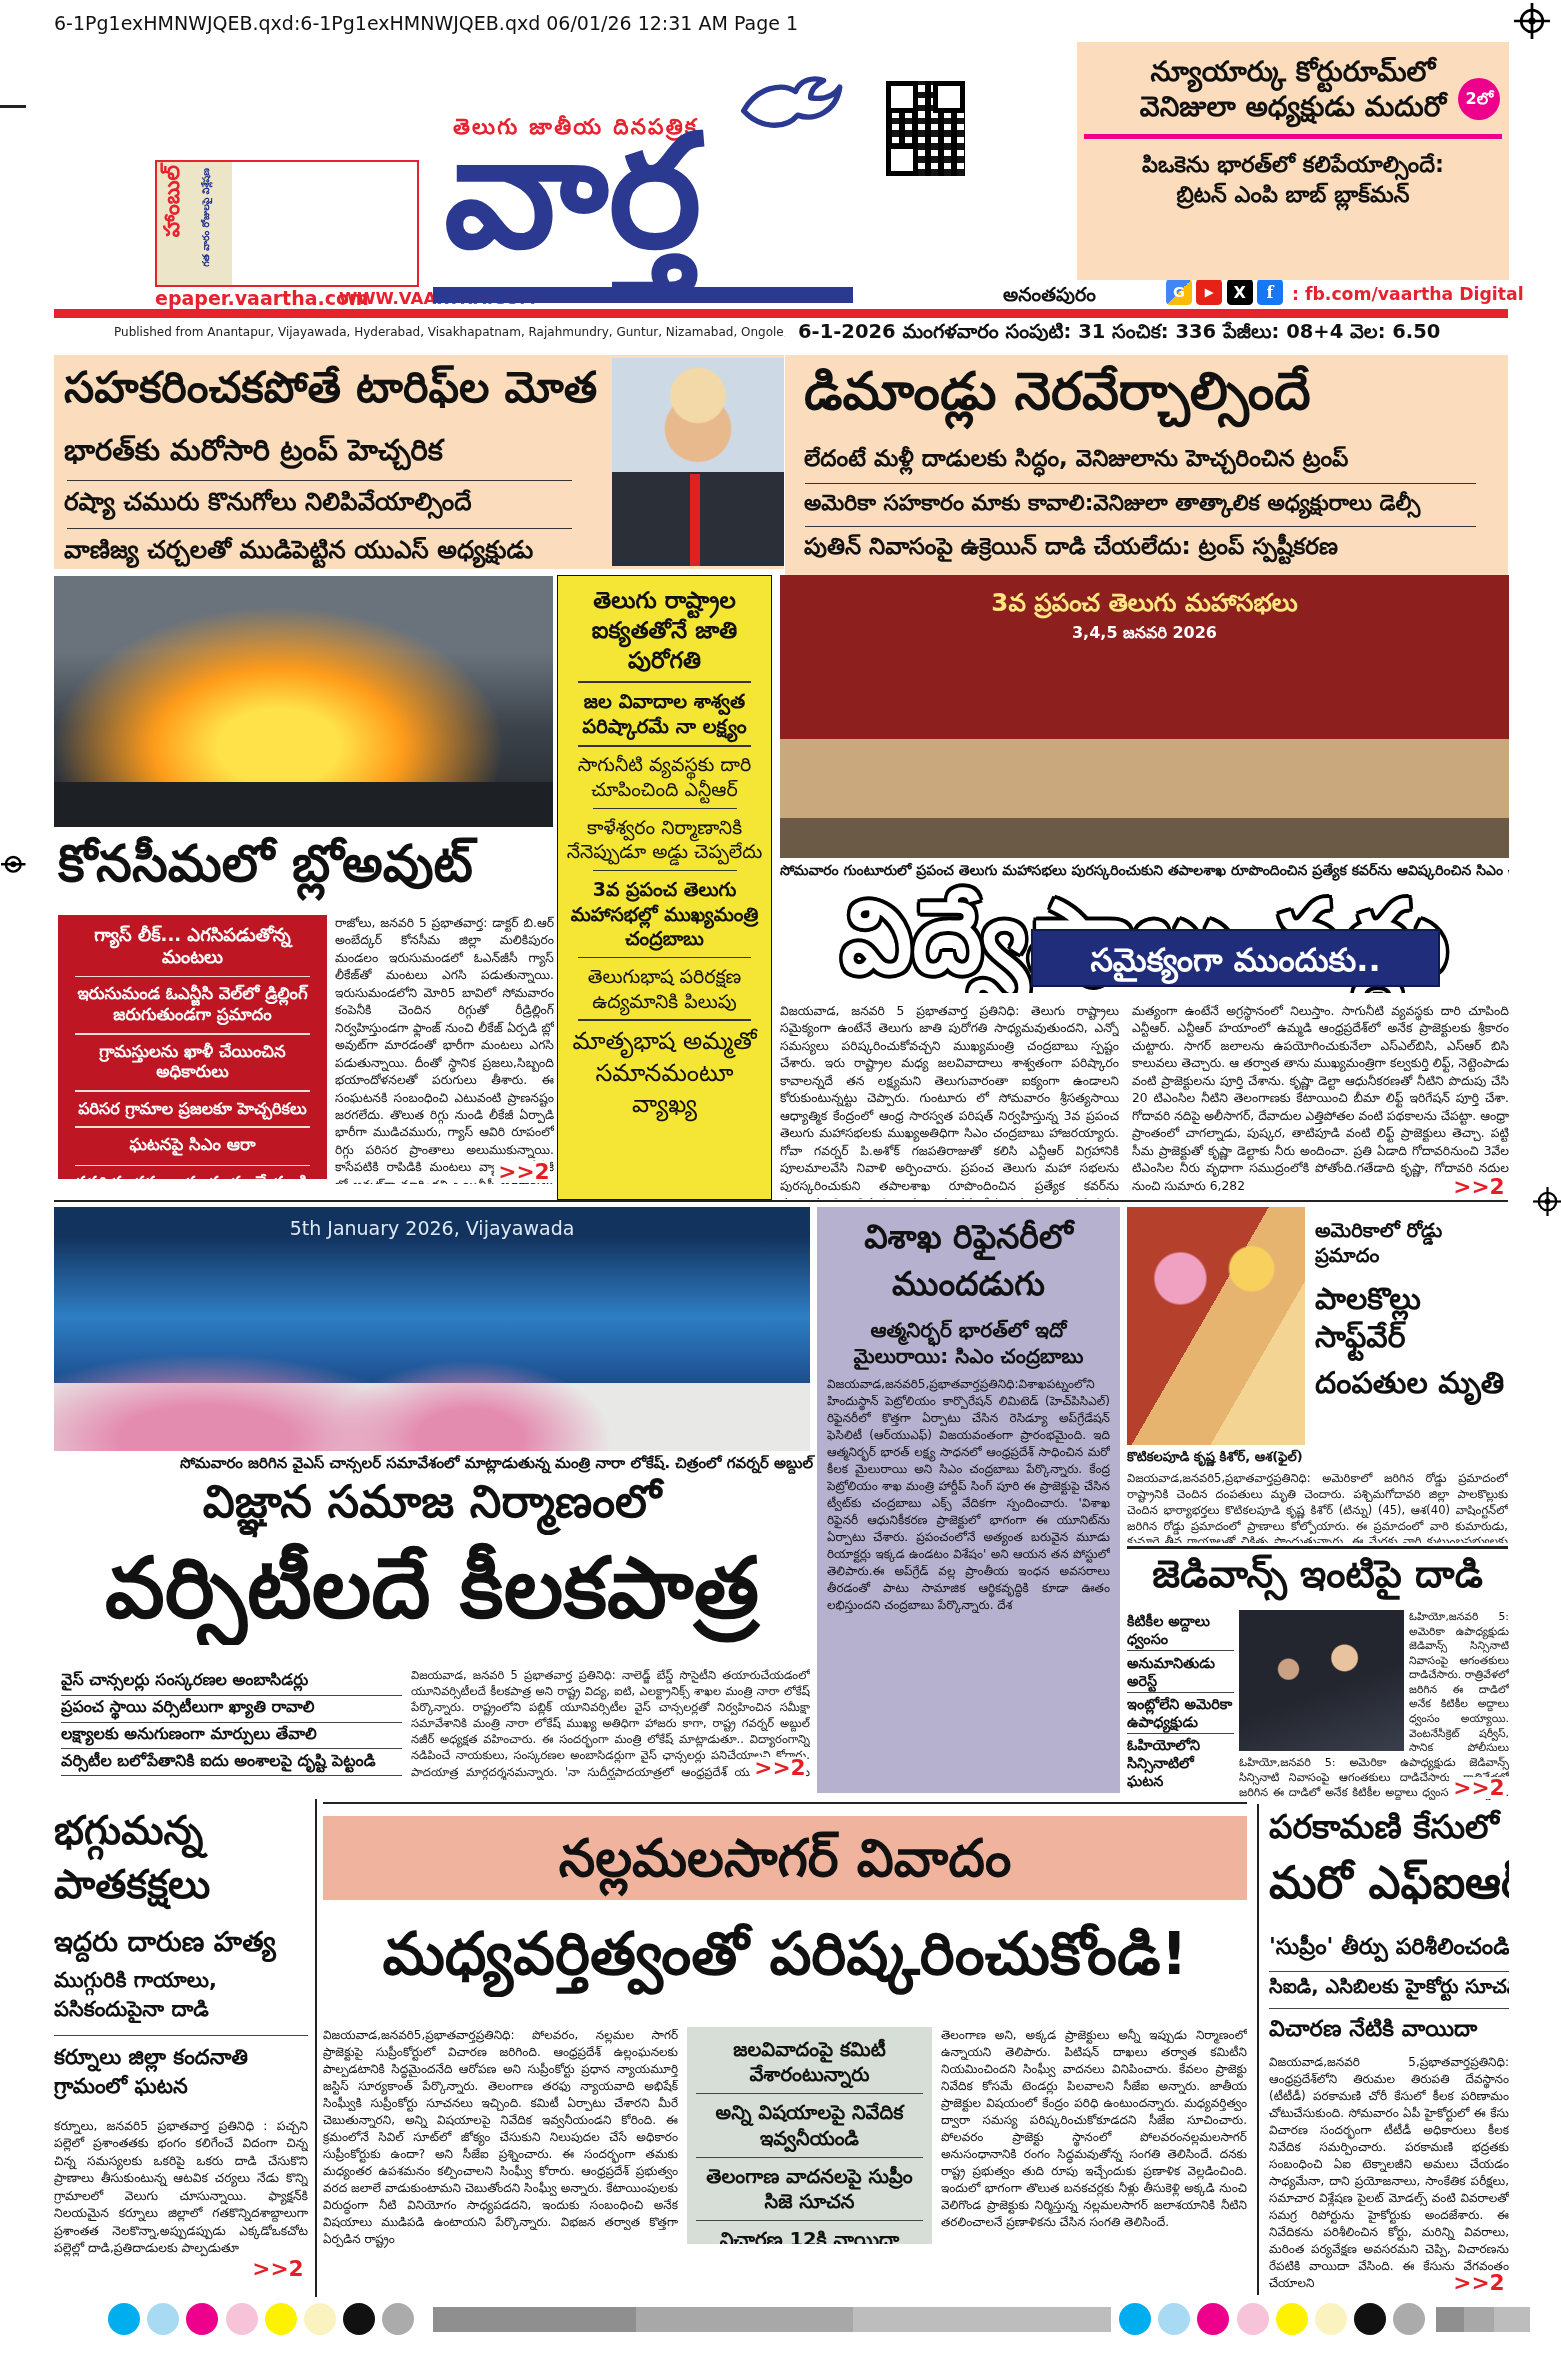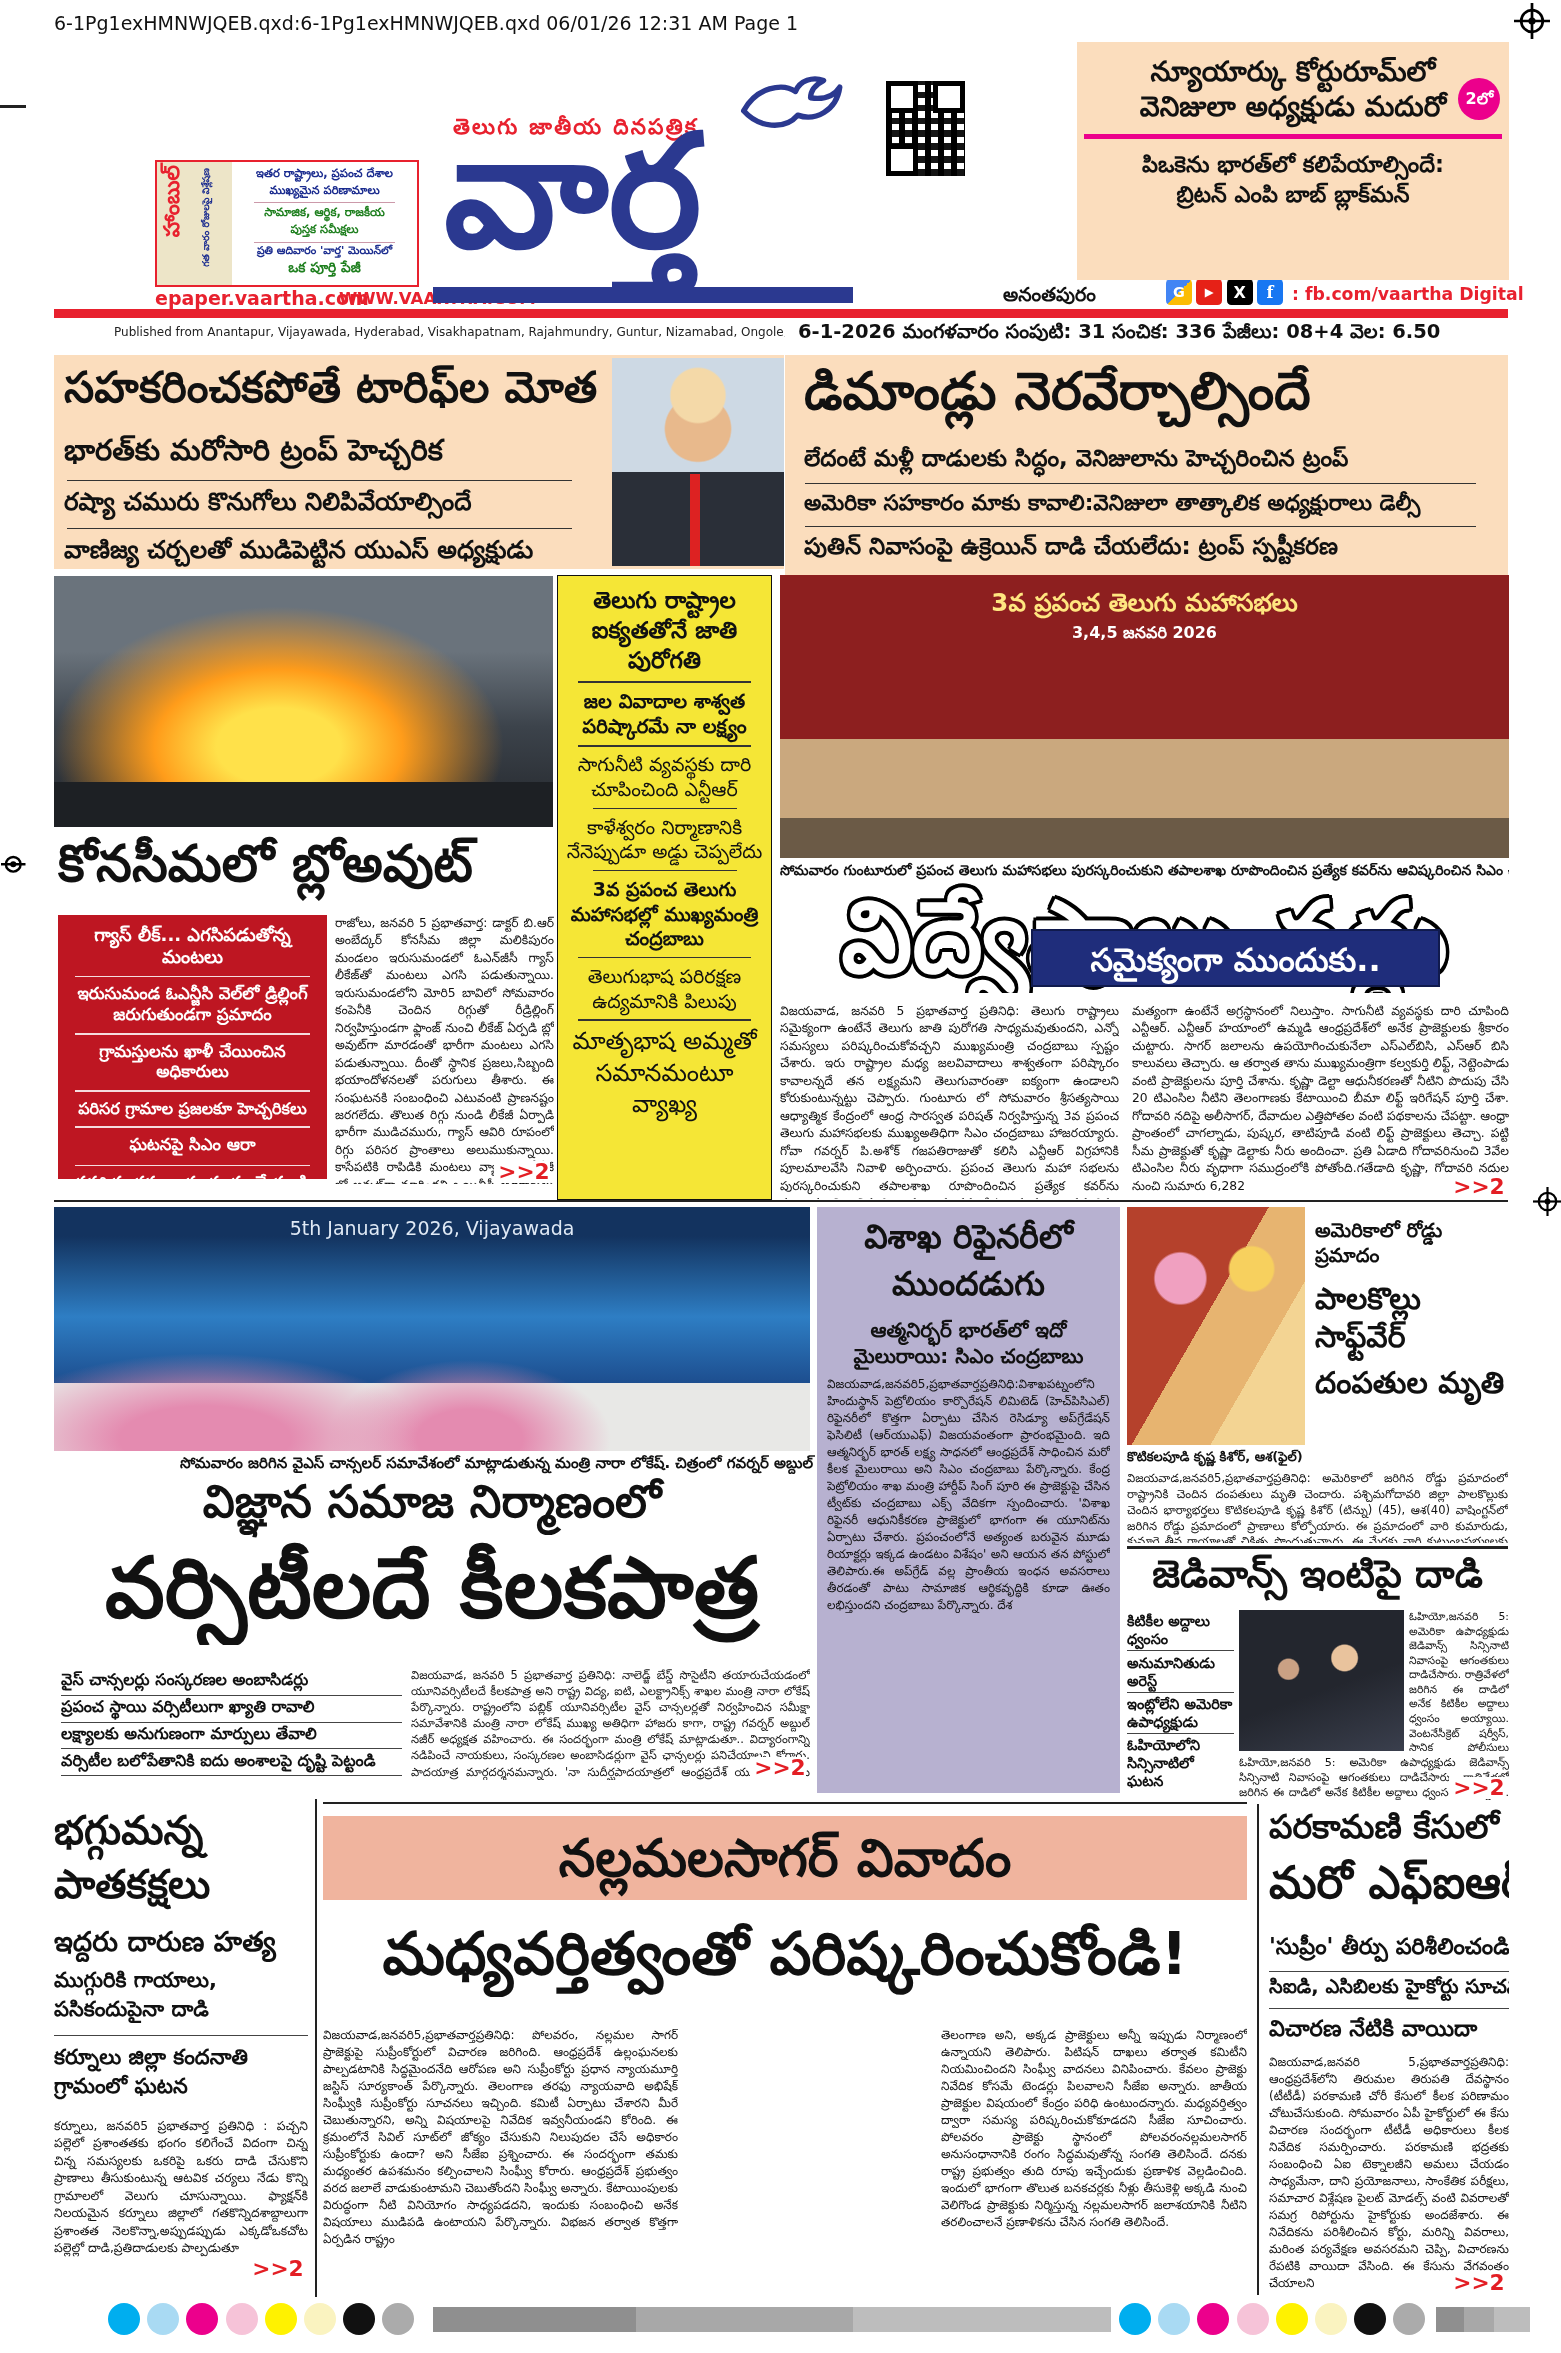--- a/index.html
+++ b/index.html
@@ -59,30 +59,20 @@
         <line x1="20" y1="0" x2="20" y2="40" stroke="#000" stroke-width="3"></line>
         <circle cx="20" cy="20" r="4" fill="#000"></circle>
       </svg>
   </div>
 
   <div class="abs hide" style="left:155px;top:160px;width:260px;height:123px;border:2.2px solid var(--brand-red);display:flex;">
     <div style="width:75px;background:#EDE5C8;position:relative;overflow:hidden;">
       <div style="position:absolute;left:4.3px;top:2.9px;writing-mode:vertical-rl;transform:rotate(180deg);color:var(--brand-red);font-weight:bold;font-size:21.7px;line-height:1;">హాంబుల్</div>
       <div style="position:absolute;left:42px;top:5.8px;writing-mode:vertical-rl;transform:rotate(180deg);color:var(--ad-blue);font-weight:bold;font-size:9.4px;">గత వారం రోజులపై విశ్లేషణ</div>
     </div>
-    <div style="flex:1;padding:4.3px 2.9px;text-align:center;">
-      <div class="b" style="color:var(--ad-blue);font-size:11.5px;">ఇతర రాష్ట్రాలు, ప్రపంచ దేశాల</div>
-      <div class="b" style="color:var(--ad-blue);font-size:11.5px;">ముఖ్యమైన పరిణామాలు</div>
-      <div style="height:0.7px;background:#c9a;margin:2.2px 19px;"></div>
-      <div class="b" style="color:var(--ad-green);font-size:11.5px;">సామాజిక, ఆర్థిక, రాజకీయ</div>
-      <div class="b" style="color:var(--ad-green);font-size:11.5px;">పుస్తక సమీక్షలు</div>
-      <div style="height:0.7px;background:#c9a;margin:2.2px 19px;"></div>
-      <div class="b" style="color:var(--ad-blue);font-size:10.8px;">ప్రతి ఆదివారం 'వార్త' మెయిన్‌లో</div>
-      <div class="b" style="color:var(--ad-green);font-size:13.7px;">ఒక పూర్తి పేజీ</div>
-    </div>
   </div>
   <div class="abs b" style="left:155px;top:287px;font-size:19px;color:var(--brand-red);">epaper.vaartha.com</div>
   <div class="abs b" style="left:339px;top:289px;font-size:16.6px;color:var(--brand-red);">WWW.VAARTHA.COM</div>
 
   <div class="abs b nw" style="left:453px;top:114px;font-size:21.7px;color:var(--brand-red);letter-spacing:2.2px;">తెలుగు జాతీయ దినపత్రిక</div>
   <div class="abs" style="left:735px;top:72px;width:108px;height:69px;">
     <svg viewBox="0 0 100 60" width="108" height="69">
         <path d="M8 34 C20 12 44 8 56 16 C60 6 72 2 82 6 C74 10 70 16 70 22 C84 24 92 20 97 12 C94 34 74 44 58 38 C46 52 22 50 8 34 Z" fill="none" stroke="var(--masthead-blue)" stroke-width="5" stroke-linejoin="round"></path>
       </svg>
   </div>
@@ -273,20 +263,26 @@
   <div class="abs hide" style="left:54px;top:2118px;width:254px;height:163px;">
     <div class="j body-txt hide" style="height:163px;">కర్నూలు, జనవరి5 ప్రభాతవార్త ప్రతినిధి : పచ్చని పల్లెలో ప్రశాంతతకు భంగం కలిగేంచే విదంగా చిన్న చిన్న సమస్యలకు ఒకరిపై ఒకరు దాడి చేసుకొని ప్రాణాలు తీసుకుంటున్న ఆటవిక చర్యలు నేడు కొన్ని గ్రామాలలో వెలుగు చూసున్నాయి. ఫ్యాక్షన్‌కి నిలయమైన కర్నూలు జిల్లాలో గతకొన్నిదశాబ్దాలుగా ప్రశాంతత నెలకొన్నా,అప్పుడప్పుడు ఎక్కడోఒకచోట పల్లెల్లో దాడి,ప్రతిదాడులకు పాల్పడుతూ</div>
     <span class="more">&gt;&gt;2</span>
   </div>
   <div class="abs rule" style="left:315px;top:1799px;width:2.2px;height:498px;"></div>
 
   <div class="abs rule" style="left:323px;top:1802px;width:924px;height:2.2px;"></div>
   <div class="abs c nw hide" style="left:323px;top:1816px;width:924px;height:84px;background:var(--peach-pink);font-weight:bold;font-size:52px;line-height:84px;">నల్లమలసాగర్ వివాదం</div>
   <div class="abs c nw hide b" style="left:323px;top:1911px;width:924px;font-size:59px;line-height:1.45;">మధ్యవర్తిత్వంతో పరిష్కరించుకోండి!</div>
   <div class="abs j hide" style="left:323px;top:2027px;width:355px;height:269px;font-size:12px;line-height:1.42;">విజయవాడ,జనవరి5,ప్రభాతవార్తప్రతినిధి: పోలవరం, నల్లమల సాగర్ ప్రాజెక్టుపై సుప్రీంకోర్టులో విచారణ జరిగింది. ఆంధ్రప్రదేశ్ ఉల్లంఘనలకు పాల్పడటానికి సిద్ధమైందనేది ఆరోపణ అని సుప్రీంకోర్టు ప్రధాన న్యాయమూర్తి జస్టిస్ సూర్యకాంత్ పేర్కొన్నారు. తెలంగాణ తరఫు న్యాయవాది అభిషేక్ సింఘ్వీకి సుప్రీంకోర్టు సూచనలు ఇచ్చింది. కమిటీ ఏర్పాటు చేశారని మీరే చెబుతున్నారని, అన్ని విషయాలపై నివేదిక ఇవ్వనీయండని కోరింది. ఈ క్రమంలోనే సివిల్ సూట్‌లో జోక్యం చేసుకుని నిలుపుదల చేసే అధికారం సుప్రీంకోర్టుకు ఉందా? అని సీజేఐ ప్రశ్నించారు. ఈ సందర్భంగా తమకు మధ్యంతర ఉపశమనం కల్పించాలని సింఘ్వీ కోరారు. ఆంధ్రప్రదేశ్ ప్రభుత్వం వరద జలాలే వాడుకుంటామని చెబుతోందని సింఘ్వీ అన్నారు. కేటాయింపులకు విరుద్ధంగా నీటి వినియోగం సాధ్యపడదని, ఇందుకు సంబంధించి అనేక విషయాలు ముడిపడి ఉంటాయని పేర్కొన్నారు. విభజన తర్వాత కొత్తగా ఏర్పడిన రాష్ట్రం</div>
+  <div class="abs hide c" style="left:687px;top:2027px;width:245px;height:217px;background:var(--gray-green);padding:10px 8.7px;box-sizing:border-box;">
+    <div class="b" style="font-size:19.5px;line-height:1.3;border-bottom:1.4px solid #444;padding-bottom:5.8px;">జలవివాదంపై కమిటీ వేశారంటున్నారు</div>
+    <div class="b" style="font-size:19.5px;line-height:1.3;border-bottom:1.4px solid #444;padding:5.8px 0;">అన్ని విషయాలపై నివేదిక ఇవ్వనీయండి</div>
+    <div class="b" style="font-size:19.5px;line-height:1.3;border-bottom:1.4px solid #444;padding:5.8px 0;">తెలంగాణ వాదనలపై సుప్రీం సిజె సూచన</div>
+    <div class="b" style="font-size:19.5px;line-height:1.3;padding-top:5.8px;">విచారణ 12కి వాయిదా</div>
+  </div>
   <div class="abs j hide" style="left:941px;top:2027px;width:306px;height:269px;font-size:12px;line-height:1.42;">తెలంగాణ అని, అక్కడ ప్రాజెక్టులు అన్నీ ఇప్పుడు నిర్మాణంలో ఉన్నాయని తెలిపారు. పిటిషన్ దాఖలు తర్వాత కమిటీని నియమించిందని సింఘ్వీ వాదనలు వినిపించారు. కేవలం ప్రాజెక్టు నివేదిక కోసమే టెండర్లు పిలవాలని సీజేఐ అన్నారు. జాతీయ ప్రాజెక్టుల విషయంలో కేంద్రం పరిధి ఉంటుందన్నారు. మధ్యవర్తిత్వం ద్వారా సమస్య పరిష్కరించుకోకూడదని సీజేఐ సూచించారు. పోలవరం ప్రాజెక్టు స్థానంలో పోలవరంనల్లమలసాగర్ అనుసంధానానికి రంగం సిద్ధమవుతోన్న సంగతి తెలిసిందే. దనకు రాష్ట్ర ప్రభుత్వం తుది రూపు ఇచ్చేందుకు ప్రణాళిక వెల్లడించింది. ఇందులో భాగంగా తొలుత బనకచర్లకు నీళ్లు తీసుకెళ్లి అక్కడి నుంచి వెలిగొండ ప్రాజెక్టుకు నిర్మిస్తున్న నల్లమలసాగర్ జలాశయానికి నీటిని తరలించాలనే ప్రణాళికను చేసిన సంగతి తెలిసిందే.</div>
   <div class="abs rule" style="left:1257px;top:1804px;width:2.2px;height:491px;"></div>
 
   <div class="abs b nw hide" style="left:1269px;top:1807px;width:240px;font-size:33px;">పరకామణి కేసులో</div>
   <div class="abs b nw hide" style="left:1269px;top:1856px;width:240px;font-size:45px;">మరో ఎఫ్ఐఆర్</div>
   <div class="abs b nw hide" style="left:1269px;top:1933px;width:240px;font-size:22.4px;border-bottom:1.4px solid #444;padding-bottom:5.8px;">'సుప్రీం' తీర్పు పరిశీలించండి</div>
   <div class="abs b nw hide" style="left:1269px;top:1975px;width:240px;font-size:19.5px;border-bottom:1.4px solid #444;padding-bottom:5.8px;">సిఐడి, ఎసిబిలకు హైకోర్టు సూచన</div>
   <div class="abs b nw hide" style="left:1269px;top:2015px;width:240px;font-size:22.4px;">విచారణ నేటికి వాయిదా</div>
   <div class="abs hide" style="left:1269px;top:2054px;width:240px;height:241px;">
     <div class="j hide" style="font-size:12px;line-height:1.42;height:241px;">విజయవాడ,జనవరి 5,ప్రభాతవార్తప్రతినిధి: ఆంధ్రప్రదేశ్‌లోని తిరుమల తిరుపతి దేవస్థానం (టీటీడీ) పరకామణి చోరీ కేసులో కీలక పరిణామం చోటుచేసుకుంది. సోమవారం ఏపీ హైకోర్టులో ఈ కేసు విచారణ సందర్భంగా టీటీడీ అధికారులు కీలక నివేదిక సమర్పించారు. పరకామణి భద్రతకు సంబంధించి ఏఐ టెక్నాలజీని అమలు చేయడం సాధ్యమేనా, దాని ప్రయోజనాలు, సాంకేతిక పరీక్షలు, సమాచార విశ్లేషణ పైలట్ మోడల్స్ వంటి వివరాలతో సమగ్ర రిపోర్టును హైకోర్టుకు అందజేశారు. ఈ నివేదికను పరిశీలించిన కోర్టు, మరిన్ని వివరాలు, మరింత పర్యవేక్షణ అవసరమని చెప్పి, విచారణను రేపటికి వాయిదా వేసింది. ఈ కేసును వేగవంతం చేయాలని</div>

